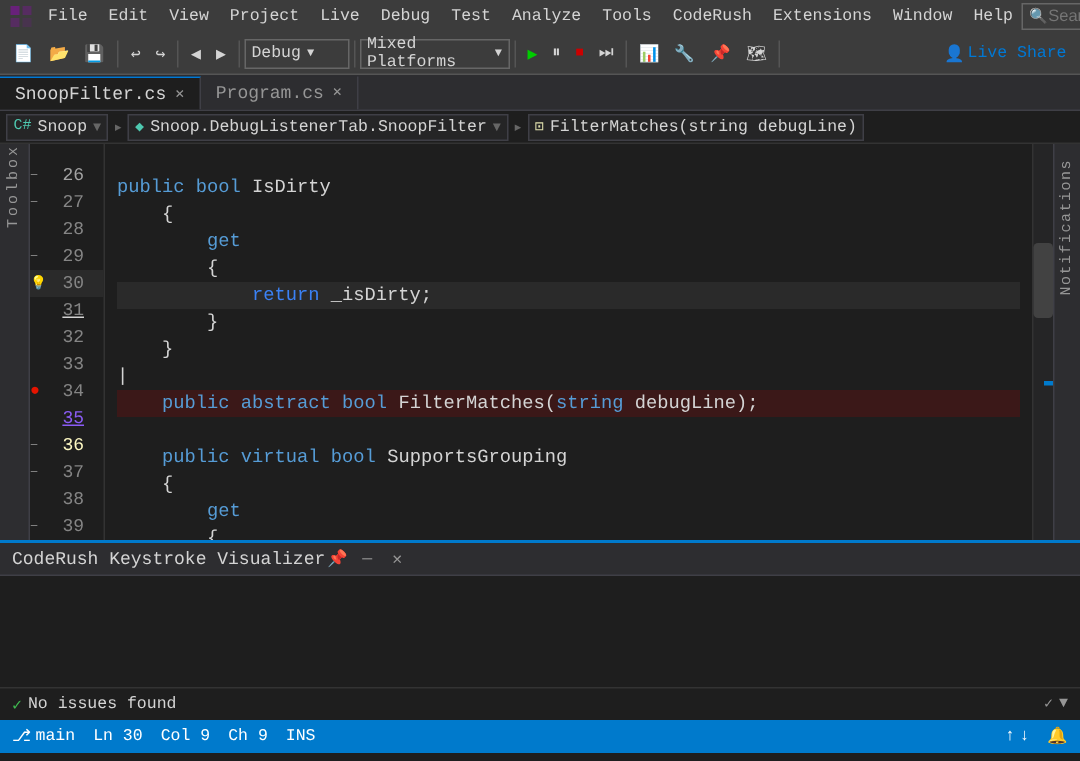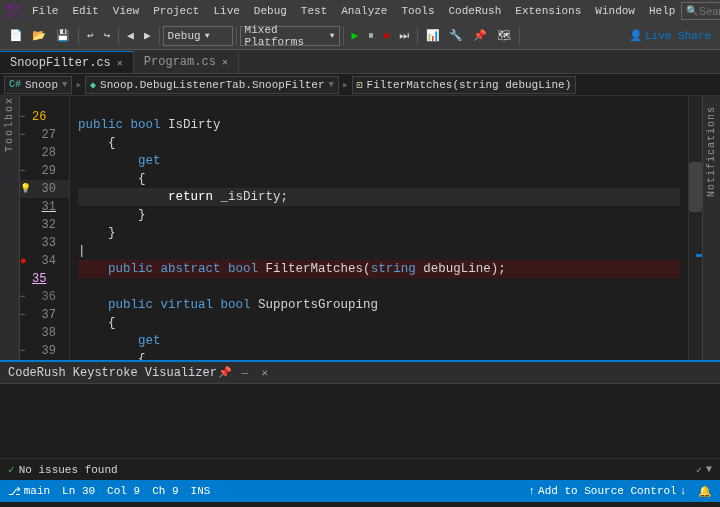--- a/index.html
+++ b/index.html
@@ -168,21 +168,21 @@
   </div>
 
   <div style="display:flex;flex-direction:column;width:50px;background:#1e1e1e;border-right:1px solid #333;font-size:12px;line-height:18px;padding-top:2px;">
     <div style="display:flex;height:18px;">
       <span style="width:12px;"></span>
         <span style="color:#858585;width:28px;text-align:right;"></span>
     </div>
 
     <div style="display:flex;height:18px;position:relative;">
       <span style="width:12px;color:#858585;font-size:9px;cursor:pointer;">−</span>
-      <span style="color:#eab308;width:28px;padding-right:4px;">26</span>
+      <span style="color:#a3a3a3;width:28px;text-align:right;padding-right:4px;">26</span>
     </div>
     <div style="display:flex;height:18px;">
       <span style="width:12px;color:#858585;font-size:9px;">−</span>
       <span style="color:#858585;width:28px;text-align:right;padding-right:4px;">27</span>
     </div>
     <div style="display:flex;height:18px;">
       <span style="width:12px;"></span>
       <span style="color:#858585;width:28px;text-align:right;padding-right:4px;">28</span>
     </div>
     <div style="display:flex;height:18px;">
@@ -204,25 +204,25 @@
     <div style="display:flex;height:18px;">
       <span style="width:12px;"></span>
       <span style="color:#858585;width:28px;text-align:right;padding-right:4px;font-family:Liberation Mono, monospace;">33</span>
     </div>
     <div style="display:flex;height:18px;">
       <span style="width:12px;color:#e51400;font-size:11px;">●</span>
       <span style="color:#858585;width:28px;text-align:right;padding-right:4px;">34</span>
     </div>
     <div style="display:flex;height:18px;">
       <span style="width:12px;"></span>
-      <span style="color:#f0abfc;width:28px;text-align:left;padding-right:4px;text-decoration:underline;">35</span>
-    </div>
-    <div style="display:flex;height:18px;">
-      <span style="width:12px;color:#858585;font-size:9px;">−</span>
-      <span style="color:#737373;width:28px;text-align:right;padding-right:4px;">36</span>
+      <span style="color:#8b5cf6;width:28px;text-align:right;padding-right:4px;text-decoration:underline;">35</span>
+    </div>
+    <div style="display:flex;height:18px;">
+      <span style="width:12px;color:#858585;font-size:9px;">−</span>
+      <span style="color:#fef9c3;width:28px;text-align:right;padding-right:4px;">36</span>
     </div>
     <div style="display:flex;height:18px;">
       <span style="width:12px;color:#858585;font-size:9px;">−</span>
       <span style="color:#858585;width:28px;text-align:right;padding-right:4px;">37</span>
     </div>
     <div style="display:flex;height:18px;">
       <span style="width:12px;"></span>
       <span style="color:#858585;width:28px;text-align:right;padding-right:4px;">38</span>
     </div>
     <div style="display:flex;height:18px;">
@@ -249,21 +249,21 @@
       <span>        </span>
       <span style="color:#569cd6;">get</span>
     </div>
 
     <div class="code-line">
       <span>        {</span>
     </div>
 
     <div class="code-line" style="background:#2a2a2a;">
       <span>            </span>
-      <span style="color:#ffffff;">return</span>
+      <span style="color:#3b82f6;">return</span>
       <span> _isDirty;</span>
     </div>
 
     <div class="code-line">
       <span>        }</span>
     </div>
 
     <div class="code-line">
       <span>    }</span>
     </div>
@@ -359,20 +359,19 @@
     <div class="status-item">
       <span>Ch 9</span>
     </div>
     <div class="status-item">
       <span>INS</span>
     </div>
   </div>
   <div class="status-right">
     <div class="status-item">
       <span>↑</span>
-      <span>Add to Source Control</span>
       <span>↓</span>
     </div>
     <div class="status-item">
       <span>🔔</span>
     </div>
   </div>
 </div>
 
 </body></html>

